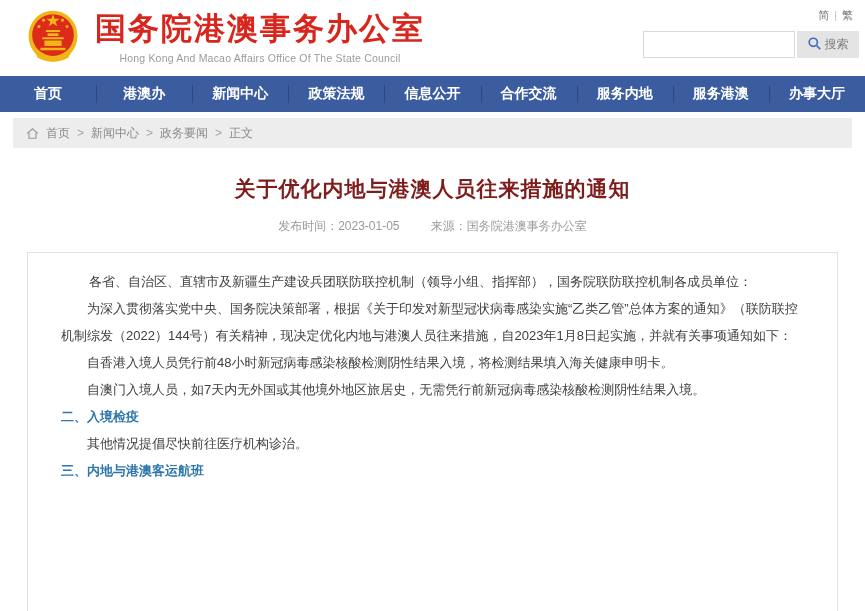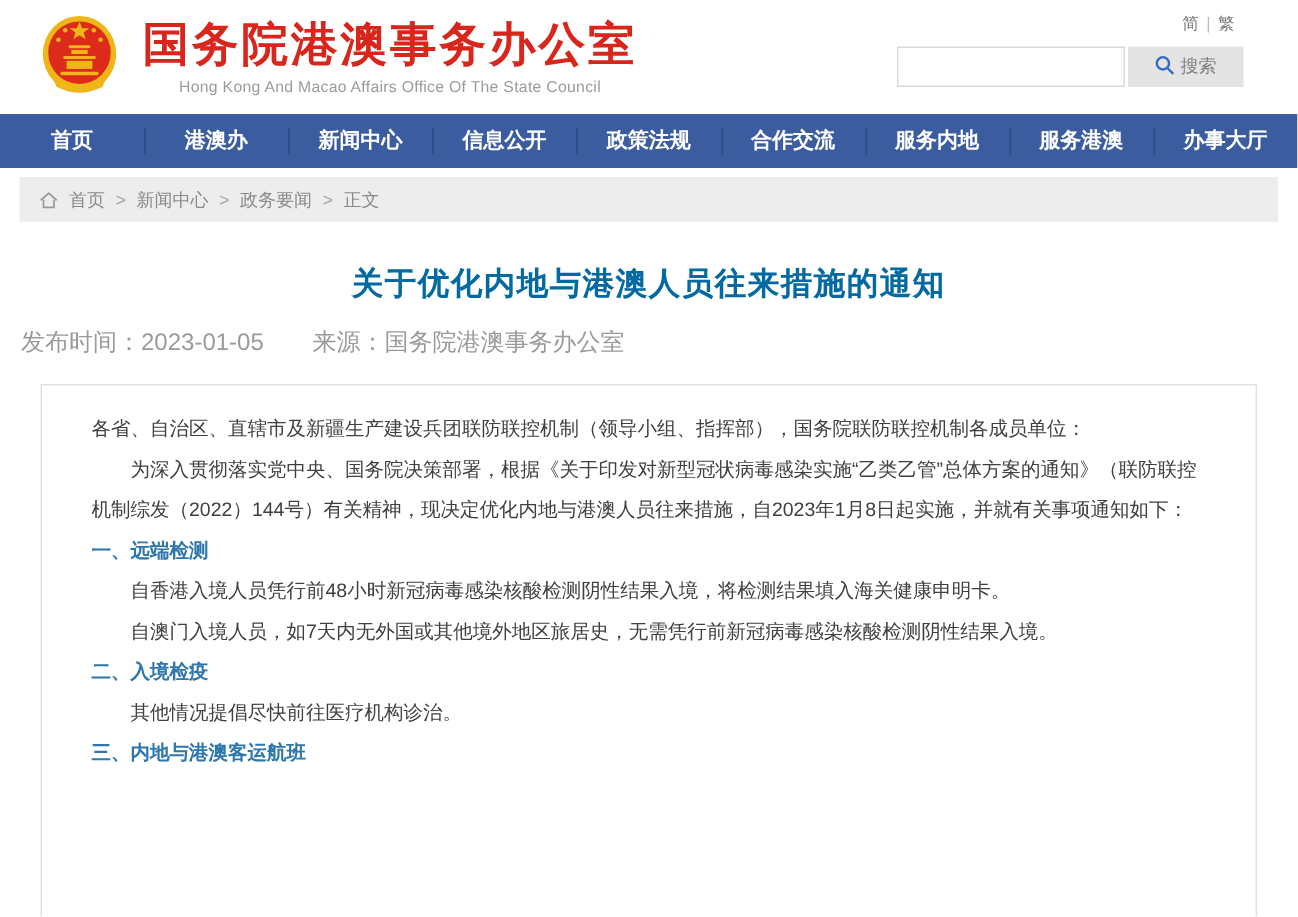--- a/index.html
+++ b/index.html
@@ -13,31 +13,31 @@
 
   
   .header { position:relative; height:76px; background:#fff; }
   .brand { position:absolute; left:24px; top:7px; display:flex; align-items:center; gap:13px; cursor:pointer; }
   .brand-text .site-title {
     color:#d8261d; font-size:31px; font-weight:bold; letter-spacing:2px; line-height:1.1;
   }
   .brand-text .site-subtitle {
     color:#9b9b9b; font-size:10.5px; margin-top:5px; letter-spacing:.2px;text-align:center;
   }
-  .header-right { position:absolute; right:36px; top:6px; }
+  .header-right { position:absolute; right:6px; top:6px; }
   .lang-toggle { text-align:right; font-size:11px; color:#777; margin:2px 6px 8px 0; }
   .lang-toggle .lang { cursor:pointer; }
   .lang-toggle .divider { color:#bbb; margin:0 5px; }
   .search-row { display:flex; align-items:center; }
   .search-input {
     width:152px; height:27px; border:1px solid #d9d9d9; background:#fff;
     outline:none; padding:0 6px; font-size:12px;
   }
   .search-btn {
-    height:27px; width:77px; margin-left:2px; border:none; background:#e4e4e4;
+    height:27px; width:62px; margin-left:2px; border:none; background:#e4e4e4;
     color:#808080; font-size:12px; display:flex; align-items:center; justify-content:center;
     gap:4px; cursor:pointer; font-family:inherit;
   }
 
   
   .nav { height:36px; background:#3b5da0; display:flex; }
   .nav-item {
     flex:1; display:flex; align-items:center; justify-content:center;
     color:#fff; font-size:14px; font-weight:bold; cursor:pointer; position:relative;
   }
@@ -52,34 +52,34 @@
     display:flex; align-items:center; gap:7px; padding:0 13px;
     font-size:12px; color:#8a8a8a;
   }
   .breadcrumb .crumb { cursor:pointer; }
   .breadcrumb .sep { color:#a5a5a5; }
   .home-icon { display:flex; align-items:center; }
 
   
   .article-title {
     margin:27px 40px 0; text-align:center;
-    font-size:21px; font-weight:bold; color:#0369a1; letter-spacing:1px;
+    font-size:21px; font-weight:bold; color:#7f1d1d; letter-spacing:1px;
   }
   .article-meta {
-    margin-top:15px; text-align:left; font-size:16px; color:#9a9a9a;
+    margin-top:15px; text-align:center; font-size:12px; color:#9a9a9a;
   }
   .article-meta .meta-group { margin:0 14px; }
 
   .content-box {
     margin:17px 27px 0; border:1px solid #e2e2e2; background:#fff;
     padding:15px 33px 60px; font-size:13px; line-height:27px; color:#404040;
     height:400px;
   }
   .content-box p { margin:0; text-indent:2em; }
-  .content-box p.flush { text-indent:0; }
+  .content-box p.flush { text-indent:0;margin-left:28px; }
   .section-heading {
     margin:0; font-size:13px; line-height:27px; font-weight:bold; color:#2e77ad;
   }
 </style>
 </head>
 <body>
 
 <div class="header">
   <div class="brand">
     <span class="logo">
@@ -123,22 +123,22 @@
         <span>搜索</span>
       </button>
     </div>
   </div>
 </div>
 
 <div class="nav">
   <div class="nav-item">首页</div>
   <div class="nav-item">港澳办</div>
   <div class="nav-item">新闻中心</div>
+  <div class="nav-item">政策法规</div>
   <div class="nav-item">信息公开</div>
-  <div class="nav-item">政策法规</div>
   <div class="nav-item">合作交流</div>
   <div class="nav-item">服务内地</div>
   <div class="nav-item">服务港澳</div>
   <div class="nav-item">办事大厅</div>
 </div>
 
 <div class="breadcrumb">
   <span class="home-icon">
     <svg width="13" height="13" viewBox="0 0 16 16">
       <path d="M1.5 8 L8 2.2 L14.5 8" fill="none" stroke="#999" stroke-width="1.4"></path>
@@ -157,20 +157,19 @@
 <h1 class="article-title">关于优化内地与港澳人员往来措施的通知</h1>
 
 <div class="article-meta">
   <span class="meta-group"><span>发布时间：</span><span>2023-01-05</span></span>
   <span class="meta-group"><span>来源：</span><span>国务院港澳事务办公室</span></span>
 </div>
 
 <div class="content-box">
   <p class="flush">各省、自治区、直辖市及新疆生产建设兵团联防联控机制（领导小组、指挥部），国务院联防联控机制各成员单位：</p>
   <p>为深入贯彻落实党中央、国务院决策部署，根据《关于印发对新型冠状病毒感染实施“乙类乙管”总体方案的通知》（联防联控机制综发（2022）144号）有关精神，现决定优化内地与港澳人员往来措施，自2023年1月8日起实施，并就有关事项通知如下：</p>
-  <h3 class="section-heading">一、远端检测</h3>
   <p>自香港入境人员凭行前48小时新冠病毒感染核酸检测阴性结果入境，将检测结果填入海关健康申明卡。</p>
   <p>自澳门入境人员，如7天内无外国或其他境外地区旅居史，无需凭行前新冠病毒感染核酸检测阴性结果入境。</p>
   <h3 class="section-heading">二、入境检疫</h3>
   <p>其他情况提倡尽快前往医疗机构诊治。</p>
   <h3 class="section-heading">三、内地与港澳客运航班</h3>
 
 </div>
 
 </body></html>

